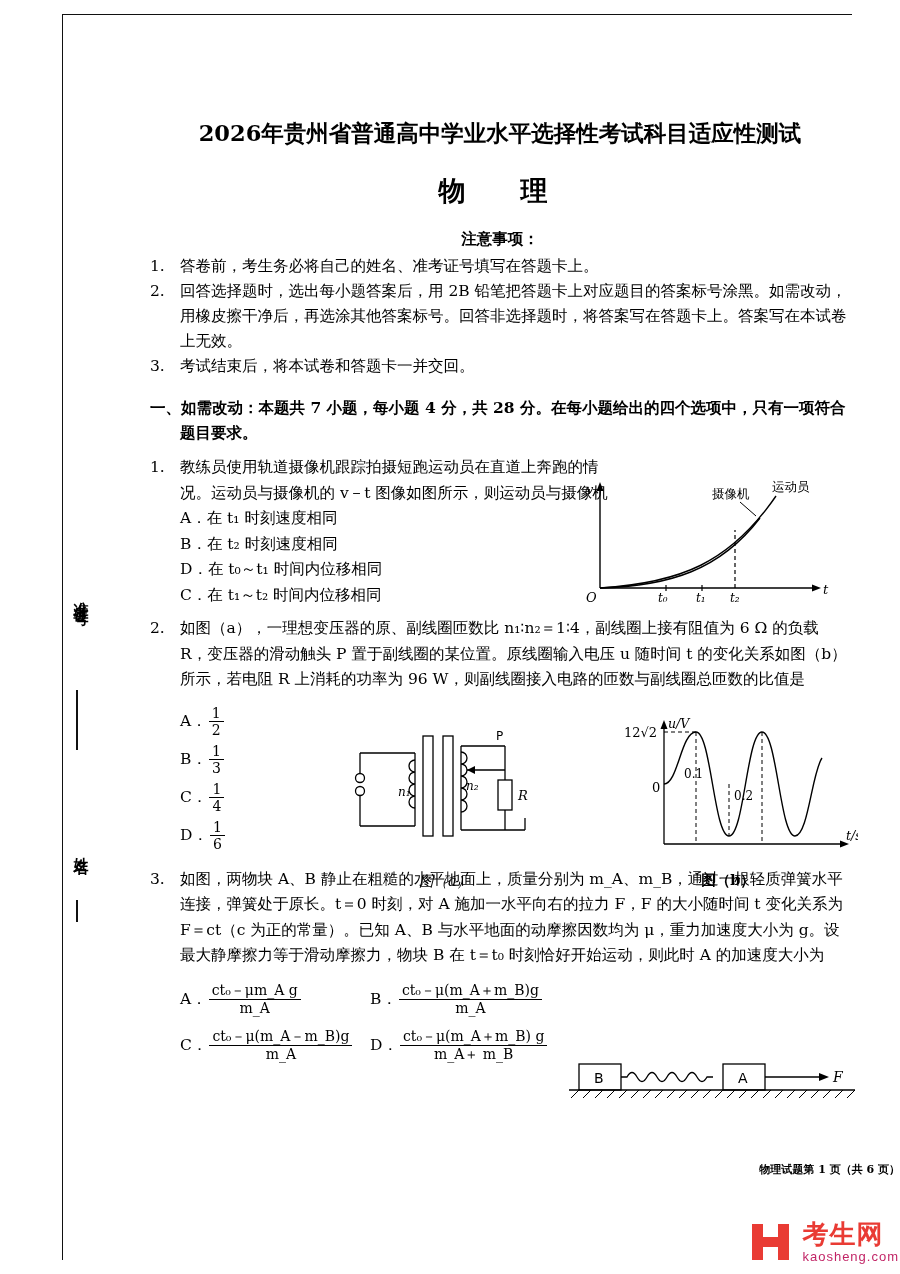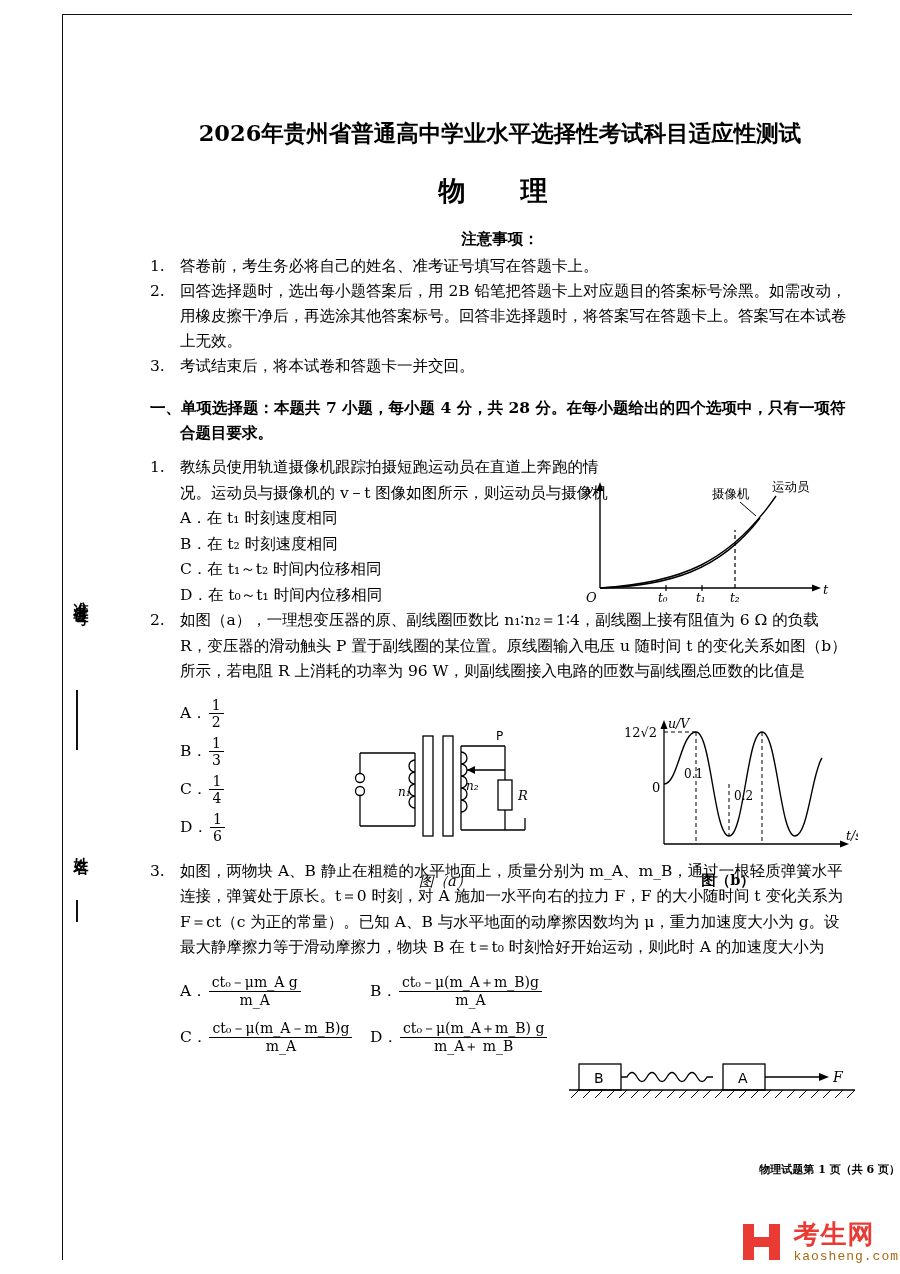--- a/index.html
+++ b/index.html
@@ -166,22 +166,22 @@
     position: absolute;
     background: #e8312a;
   }
   .wm-text { line-height: 1; }
   .wm-cn {
     font-size: 26px; color: #e8312a; font-weight: bold;
     letter-spacing: 1px;
     font-family: "DejaVu Sans", sans-serif;
   }
   .wm-en {
-    font-size: 13px; color: #a16207; letter-spacing: 1px;
-    font-family: Liberation Mono, monospace;
+    font-size: 13px; color: #be185d; letter-spacing: 1px;
+    font-family: Liberation Sans, sans-serif;
     margin-top: 3px;
   }
 
   
   .fig { position: absolute; }
   .fig-cap {
     text-align: center;
     font-size: 14.5px;
     font-family: "DejaVu Serif", serif;
   }
@@ -210,34 +210,34 @@
       <span class="num">1.</span><span>答卷前，考生务必将自己的姓名、准考证号填写在答题卡上。</span>
     </div>
     <div class="notice-item">
       <span class="num">2.</span><span>回答选择题时，选出每小题答案后，用 2B 铅笔把答题卡上对应题目的答案标号涂黑。如需改动，用橡皮擦干净后，再选涂其他答案标号。回答非选择题时，将答案写在答题卡上。答案写在本试卷上无效。</span>
     </div>
     <div class="notice-item">
       <span class="num">3.</span><span>考试结束后，将本试卷和答题卡一并交回。</span>
     </div>
 
     <div class="section-head">
-      <span>一、单项选择题：</span><span class="body">本题共 7 小题，每小题 4 分，共 28 分。在每小题给出的四个选项中，只有一项符合题目要求。</span>
+      <span>一、如需改动：</span><span class="body">本题共 7 小题，每小题 4 分，共 28 分。在每小题给出的四个选项中，只有一项符合题目要求。</span>
     </div>
 
     <div class="q" style="margin-top:10px;">
       <div class="stem" style="width:430px;">
         <span class="qnum">1.</span><span>教练员使用轨道摄像机跟踪拍摄短跑运动员在直道上奔跑的情况。运动员与摄像机的 v－t 图像如图所示，则运动员与摄像机</span>
       </div>
       <div class="opt-line">A．在 t₁ 时刻速度相同</div>
       <div class="opt-line">B．在 t₂ 时刻速度相同</div>
+      <div class="opt-line">D．在 t₀～t₁ 时间内位移相同</div>
       <div class="opt-line">C．在 t₁～t₂ 时间内位移相同</div>
-      <div class="opt-line">D．在 t₀～t₁ 时间内位移相同</div>
-    </div>
-
-    <div class="q" style="margin-top:0;">
+    </div>
+
+    <div class="q" style="margin-top:8px;">
       <div class="stem">
         <span class="qnum">2.</span><span>如图（a），一理想变压器的原、副线圈匝数比 n₁∶n₂＝1∶4，副线圈上接有阻值为 6 Ω 的负载 R，变压器的滑动触头 P 置于副线圈的某位置。原线圈输入电压 u 随时间 t 的变化关系如图（b）所示，若电阻 R 上消耗的功率为 96 W，则副线圈接入电路的匝数与副线圈总匝数的比值是</span>
       </div>
       <div style="height:12px;"></div>
       <div class="opt-line" style="height:38px;">
         <span>A．</span><span class="frac"><span class="top">1</span><span class="bot">2</span></span>
       </div>
       <div class="opt-line" style="height:38px;">
         <span>B．</span><span class="frac"><span class="top">1</span><span class="bot">3</span></span>
       </div>

